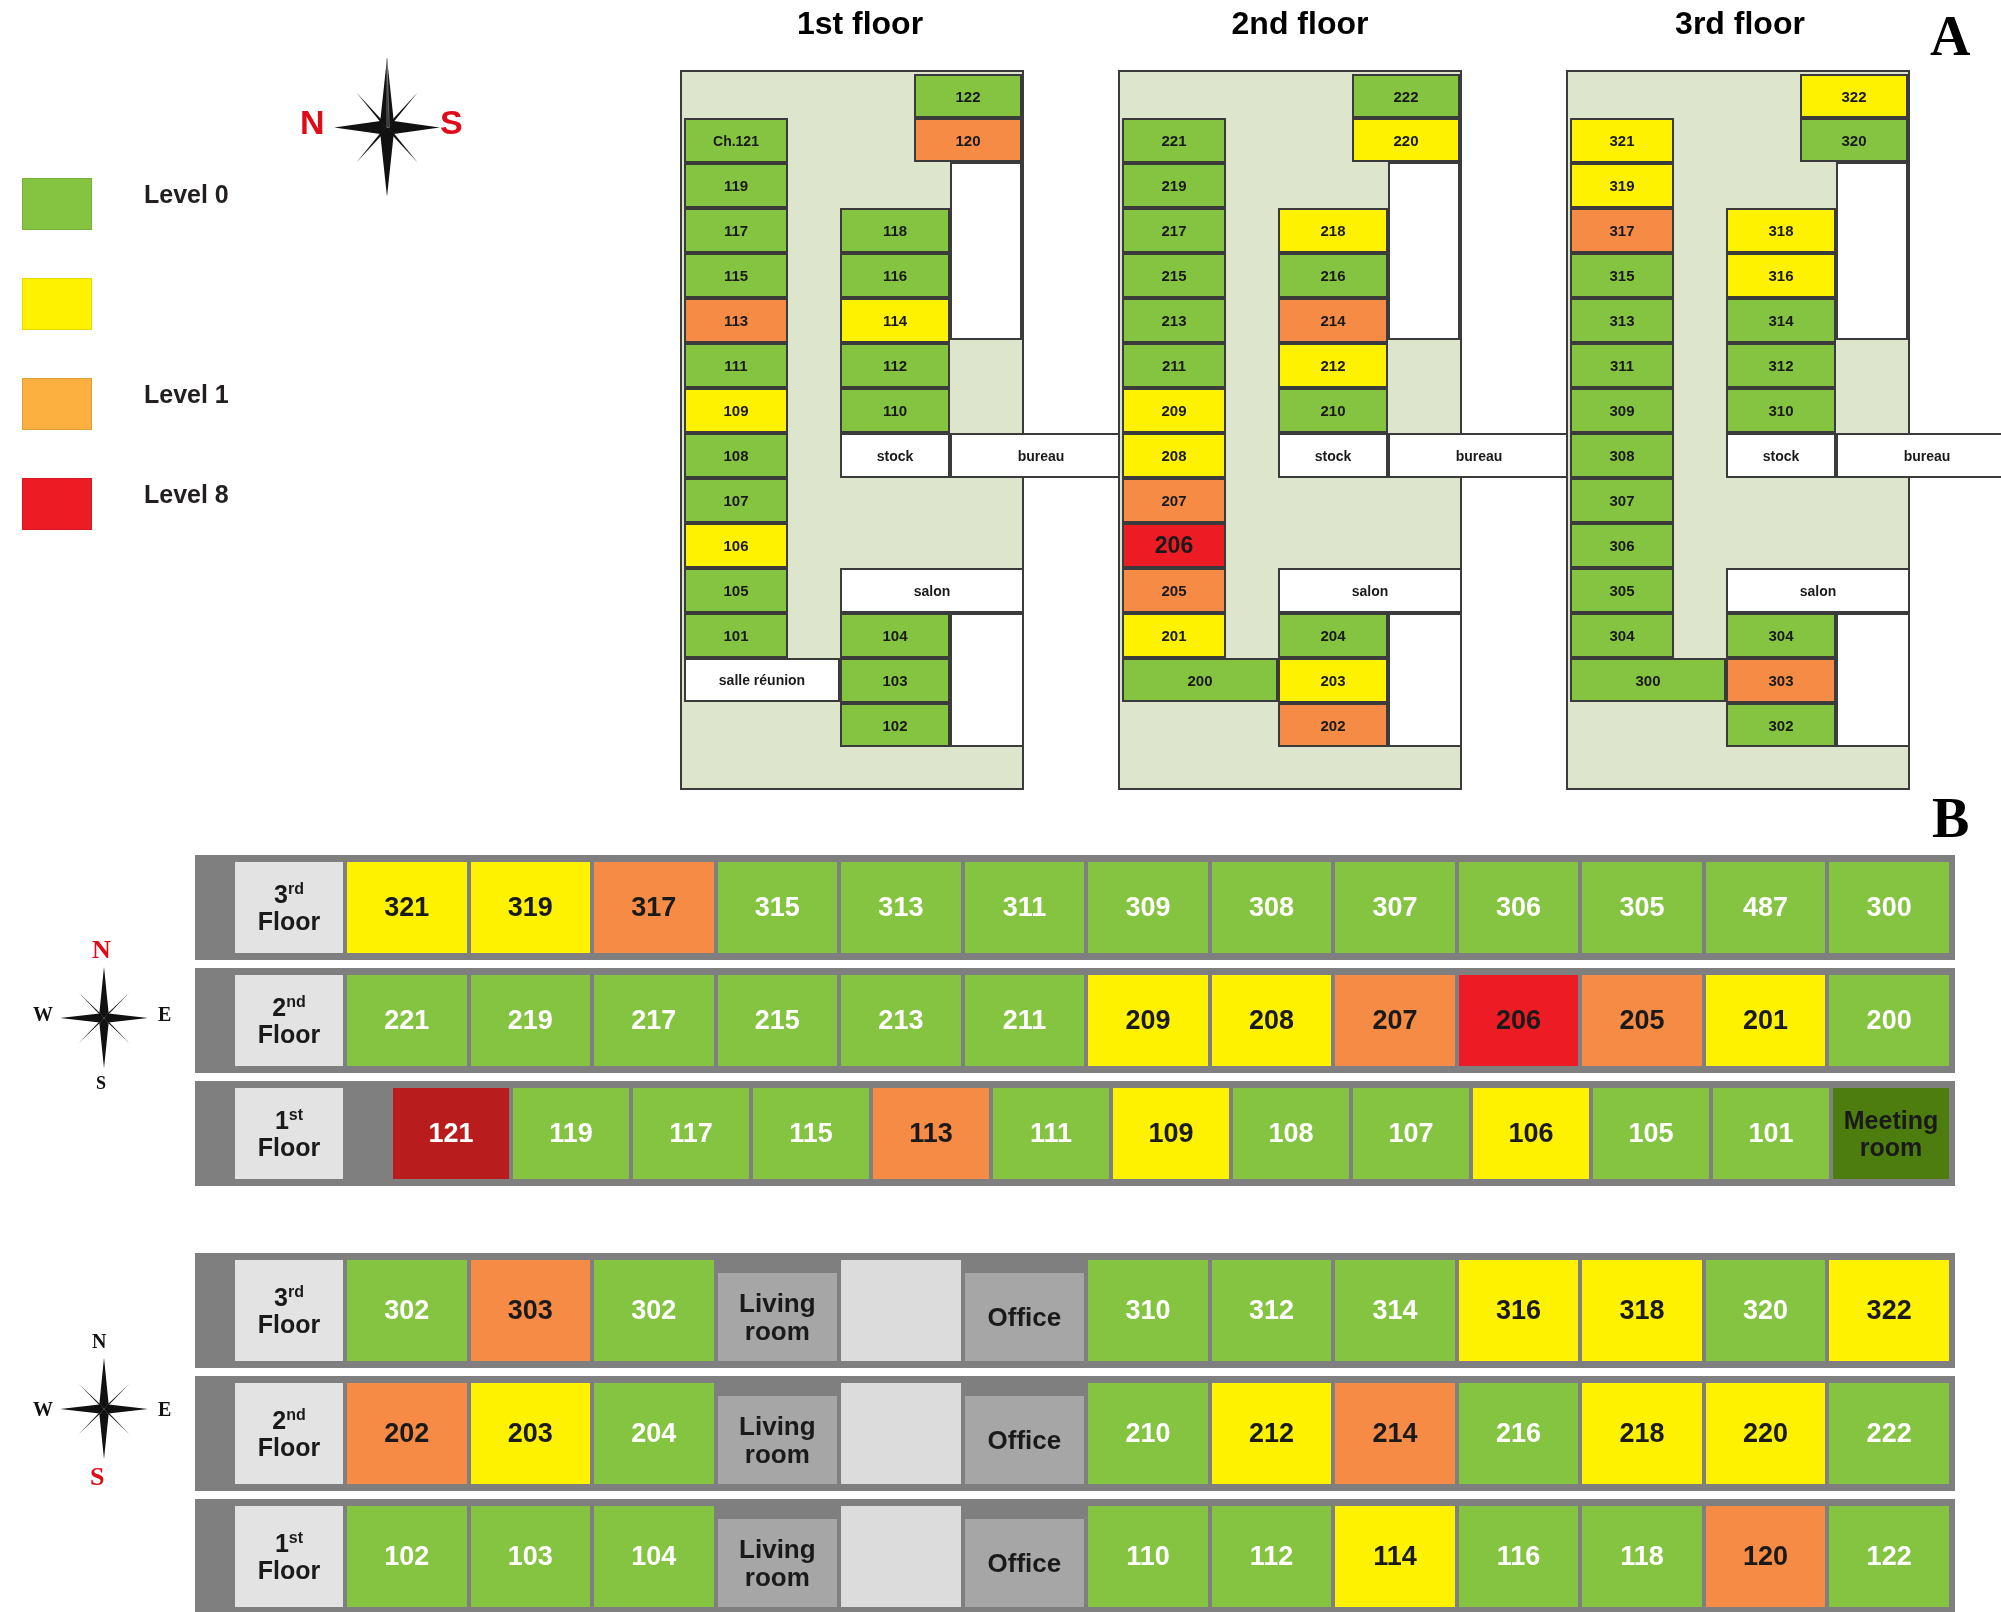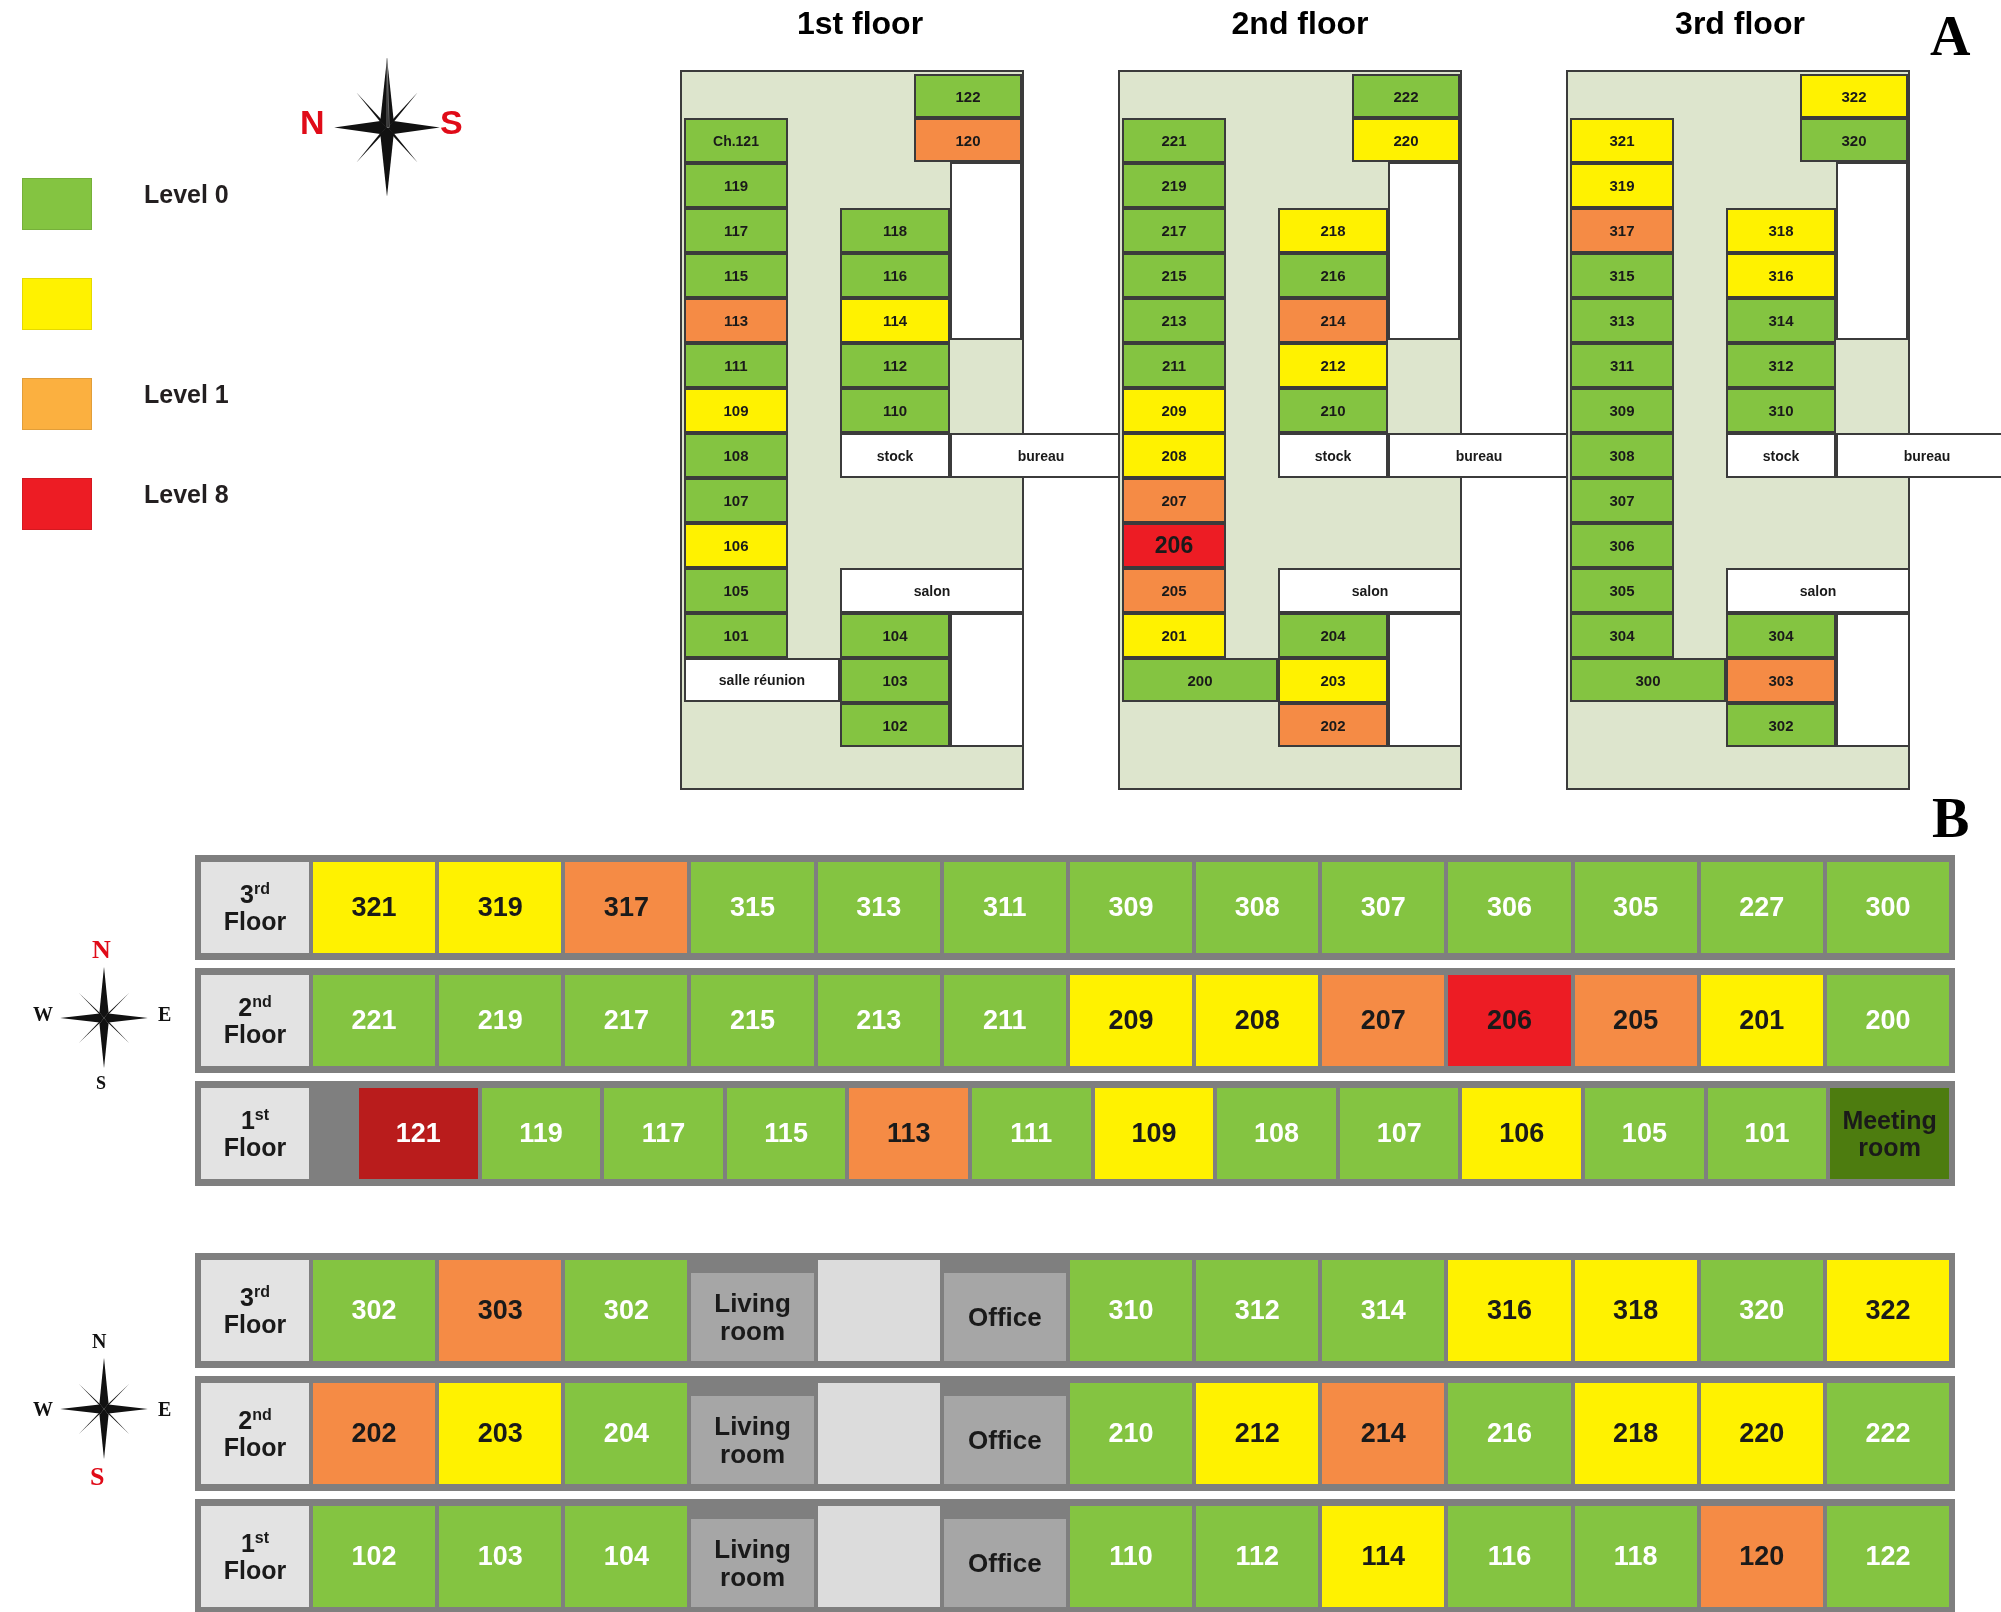--- a/index.html
+++ b/index.html
@@ -27,21 +27,21 @@
     font-size:32px;font-weight:700;text-align:center;color:#000;white-space:nowrap;
   }
   .plan{position:absolute;border:2px solid #3b3b3b;background:#dde5cd;box-sizing:border-box;}
   .cell{position:absolute;box-sizing:border-box;border:2px solid #3b3b3b;
         display:flex;align-items:center;justify-content:center;
         font-size:15px;font-weight:700;color:#1a1a1a;}
   .cell.big{font-size:23px;}
   .cell.white{background:#ffffff;font-weight:600;font-size:15px;}
   
   .brow{position:absolute;display:flex;align-items:stretch;
-        border:4px solid #7f7f7f;background:#7f7f7f;box-sizing:border-box;}
+        border:4px solid #7f7f7f;background:#7f7f7f;box-sizing:border-box;padding-left:34px;}
   .bcell{flex:1 1 0;margin:3px 2px;display:flex;align-items:center;justify-content:center;
          text-align:center;font-size:27px;font-weight:700;line-height:1.08;
          box-sizing:border-box;}
   .bcell.floorlbl{flex:0 0 108px;background:#e3e3e3;color:#1a1a1a;font-size:25px;
                   flex-direction:column;}
   .bcell.floorlbl sup{font-size:16px;}
   .bcell.gray{background:#a6a6a6;color:#1a1a1a;font-size:26px;margin-top:16px;}
   .bcell.lgray{background:#dcdcdc;color:#1a1a1a;}
   .bcell.meeting{background:#4d7c0f;color:#1a1a1a;font-size:25px;}
   .dark-text{color:#1a1a1a;}
@@ -230,21 +230,21 @@
       <div class="bcell dark-text" style="background: rgb(255, 242, 0);">319</div>
       <div class="bcell dark-text" style="background: rgb(245, 139, 69);">317</div>
       <div class="bcell light-text" style="background: rgb(132, 196, 65);">315</div>
       <div class="bcell light-text" style="background: rgb(132, 196, 65);">313</div>
       <div class="bcell light-text" style="background: rgb(132, 196, 65);">311</div>
       <div class="bcell light-text" style="background: rgb(132, 196, 65);">309</div>
       <div class="bcell light-text" style="background: rgb(132, 196, 65);">308</div>
       <div class="bcell light-text" style="background: rgb(132, 196, 65);">307</div>
       <div class="bcell light-text" style="background: rgb(132, 196, 65);">306</div>
       <div class="bcell light-text" style="background: rgb(132, 196, 65);">305</div>
-      <div class="bcell light-text" style="background: rgb(132, 196, 65);">227</div>
+      <div class="bcell light-text" style="background: rgb(132, 196, 65);">487</div>
       <div class="bcell light-text" style="background: rgb(132, 196, 65);">300</div>
     </div>
     <div class="brow" style="left: 195px; top: 968px; width: 1760px; height: 105px;">
       <div class="bcell floorlbl">
         <span><span>2</span><sup>nd</sup></span>
         <span>Floor</span>
       </div>
       <div class="bcell light-text" style="background: rgb(132, 196, 65);">221</div>
       <div class="bcell light-text" style="background: rgb(132, 196, 65);">219</div>
       <div class="bcell light-text" style="background: rgb(132, 196, 65);">217</div>

